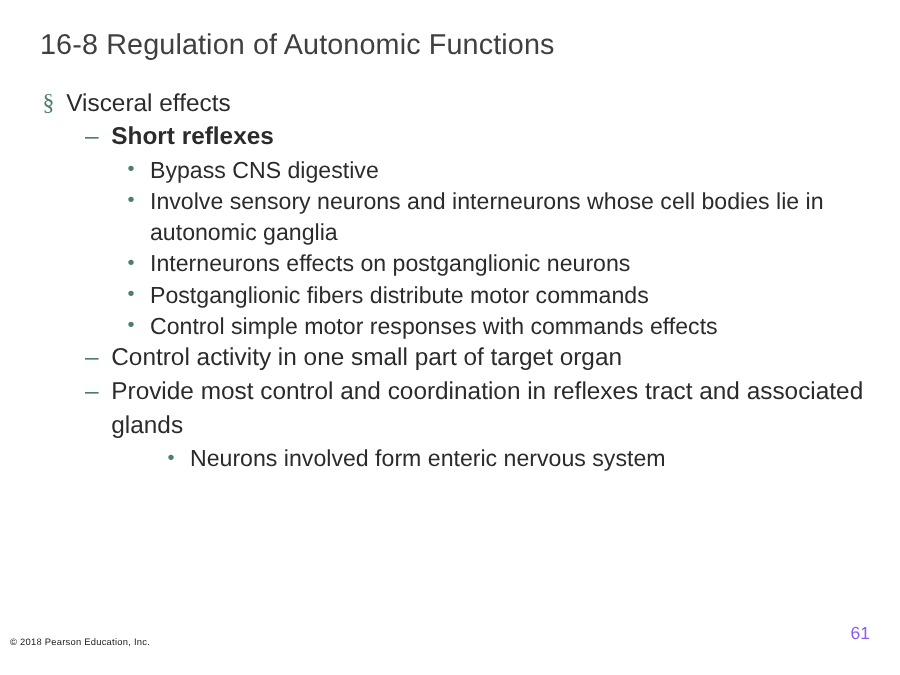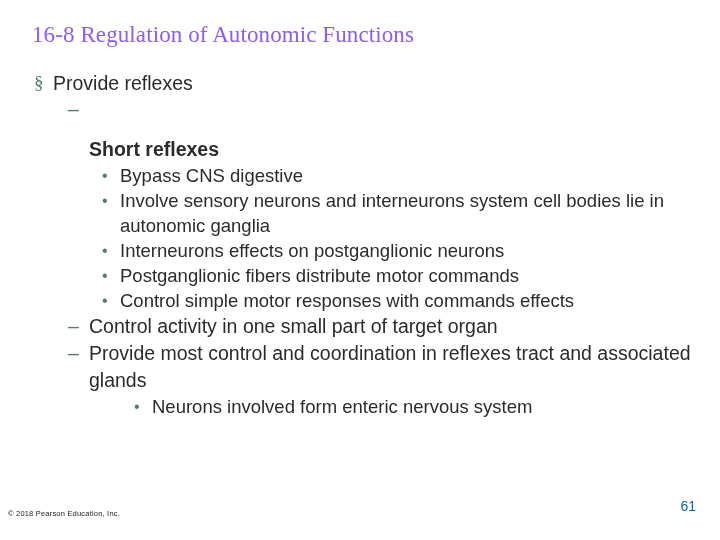--- a/index.html
+++ b/index.html
@@ -16,23 +16,23 @@
   .slide {
     position: relative;
     width: 720px;
     height: 540px;
     box-sizing: border-box;
   }
   .slide-title {
     position: absolute;
     left: 32px;
     top: 22px;
-    font-family: Liberation Serif, serif;
+    font-family: Liberation Sans, sans-serif;
     font-size: 23px;
-    color: #8b5cf6;
+    color: #404040;
     letter-spacing: 0.1px;
     white-space: nowrap;
   }
   .body {
     position: absolute;
     left: 30px;
     top: 70px;
     width: 672px;
   }
   .line {
@@ -60,21 +60,20 @@
     margin-left: 38px;
   }
   .lvl2 .marker {
     width: 21px;
     flex: none;
     color: #4d7d6e;
     font-size: 19.5px;
   }
   .lvl2.bold .txt {
     font-weight: bold;
-    margin-top: 40px;
   }
   
   .lvl3 {
     font-size: 18.5px;
     line-height: 25px;
     margin-left: 72px;
   }
   .lvl3 .marker {
     width: 18px;
     flex: none;
@@ -95,47 +94,47 @@
     font-size: 7.5px;
     color: #1a1a1a;
     font-family: "Liberation Sans", sans-serif;
     letter-spacing: 0.2px;
   }
   .slide-number {
     position: absolute;
     right: 24px;
     bottom: 26px;
     font-size: 14px;
-    color: #0369a1;
+    color: #8b5cf6;
     font-family: "Liberation Sans", sans-serif;
   }
 </style>
 </head>
 <body>
 
 <div class="slide">
 
   <div class="slide-title">16-8 Regulation of Autonomic Functions</div>
 
   <div class="body">
       <div class="line lvl1">
         <span class="marker">§</span>
-        <span class="txt">Provide reflexes</span>
+        <span class="txt">Visceral effects</span>
       </div>
       <div class="line lvl2 bold">
         <span class="marker">–</span>
         <span class="txt">Short reflexes</span>
       </div>
       <div class="line lvl3">
         <span class="marker">•</span>
         <span class="txt">Bypass CNS digestive</span>
       </div>
       <div class="line lvl3">
         <span class="marker">•</span>
-        <span class="txt">Involve sensory neurons and interneurons system cell bodies lie in autonomic ganglia</span>
+        <span class="txt">Involve sensory neurons and interneurons whose cell bodies lie in autonomic ganglia</span>
       </div>
       <div class="line lvl3">
         <span class="marker">•</span>
         <span class="txt">Interneurons effects on postganglionic neurons</span>
       </div>
       <div class="line lvl3">
         <span class="marker">•</span>
         <span class="txt">Postganglionic fibers distribute motor commands</span>
       </div>
       <div class="line lvl3">

